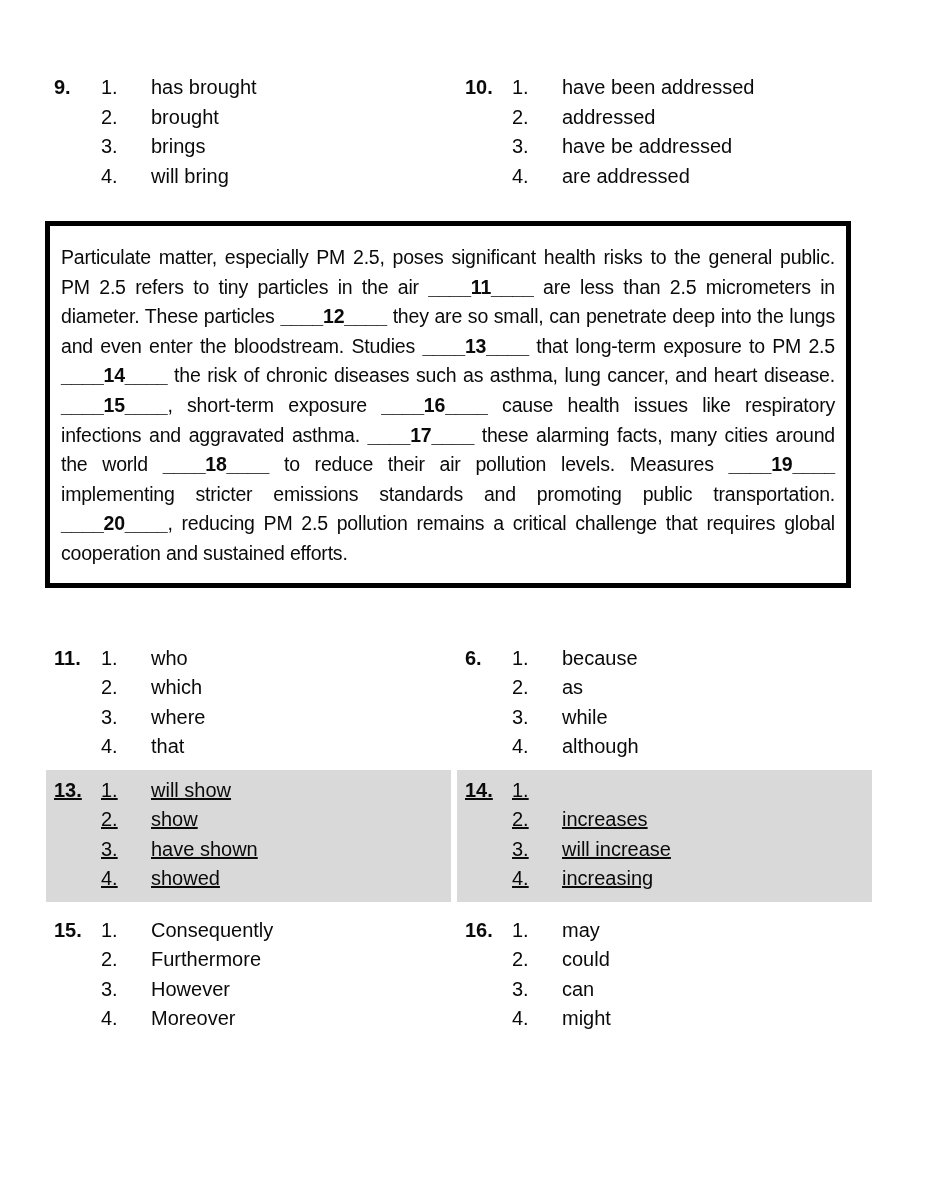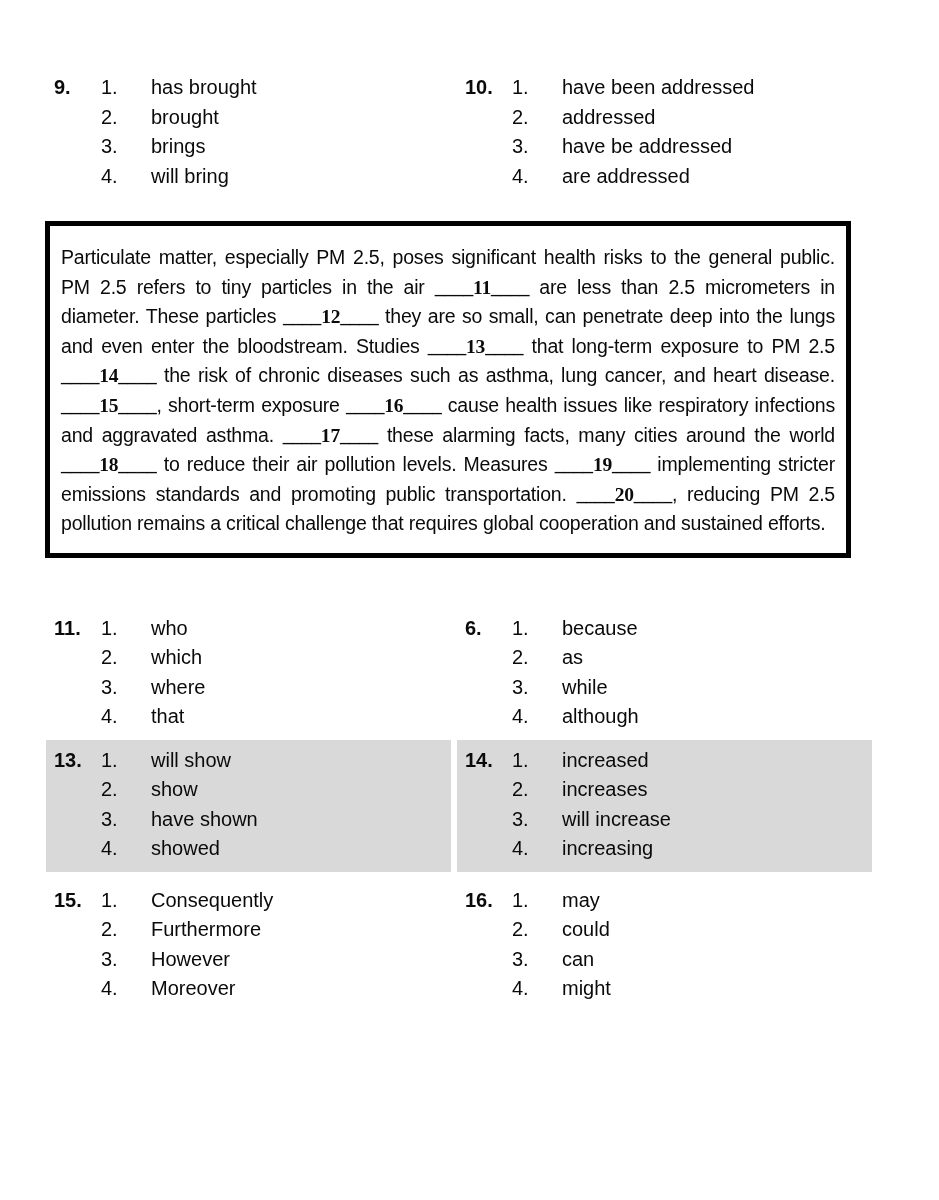--- a/index.html
+++ b/index.html
@@ -21,21 +21,21 @@
   
   .q-group{display:block;}
   #top-questions{padding-top:67px;}
   #bottom-questions{margin-top:50px;}
   .q-row{display:flex;gap:6px;margin-left:46px;width:826px;}
   .q-row + .q-row{margin-top:0;}
   #bottom-questions .q-row:nth-child(3){margin-top:8px;}
   .question{display:flex;box-sizing:border-box;padding:6px 0 8px 8px;background:transparent;}
   .question:first-child{width:405px;}
   .question:last-child{width:415px;}
-  .q-row.highlight .question{background:var(--highlight);}
+  .q-row.highlight .question{background:var(--highlight);text-decoration:underline;}
   .qnum{width:47px;font-weight:700;font-size:20px;line-height:29.5px;}
   .opts{flex:1;}
   .opt{display:flex;font-size:20px;line-height:29.5px;}
   .opt-num{width:50px;}
   .opt-text{flex:1;}
 
   
   .heading{
     display:flex;align-items:baseline;
     margin:2px 0 0 43px;
@@ -52,21 +52,21 @@
     border:5px solid var(--box-border);
     padding:17px 11px 14px 11px;
     background:var(--bg);
   }
   .passage{
     font-size:19.5px;
     line-height:29.6px;
     text-align:justify;
     letter-spacing:-0.2px;
   }
-  .blank{font-weight:700;white-space:nowrap;font-family:Liberation Serif, serif;}
+  .blank{font-weight:700;white-space:nowrap;}
 </style>
 </head>
 <body>
 
 <div class="page">
 
   <div class="q-group" id="top-questions">
       <div class="q-row">
         <div class="question">
           <div class="qnum">9.</div>
@@ -183,21 +183,20 @@
               <span class="opt-num">4.</span>
               <span class="opt-text">showed</span>
             </div>
           </div>
         </div>
         <div class="question">
           <div class="qnum">14.</div>
           <div class="opts">
             <div class="opt">
               <span class="opt-num">1.</span>
-              <span class="opt-text">increased</span>
             </div>
             <div class="opt">
               <span class="opt-num">2.</span>
               <span class="opt-text">increases</span>
             </div>
             <div class="opt">
               <span class="opt-num">3.</span>
               <span class="opt-text">will increase</span>
             </div>
             <div class="opt">

